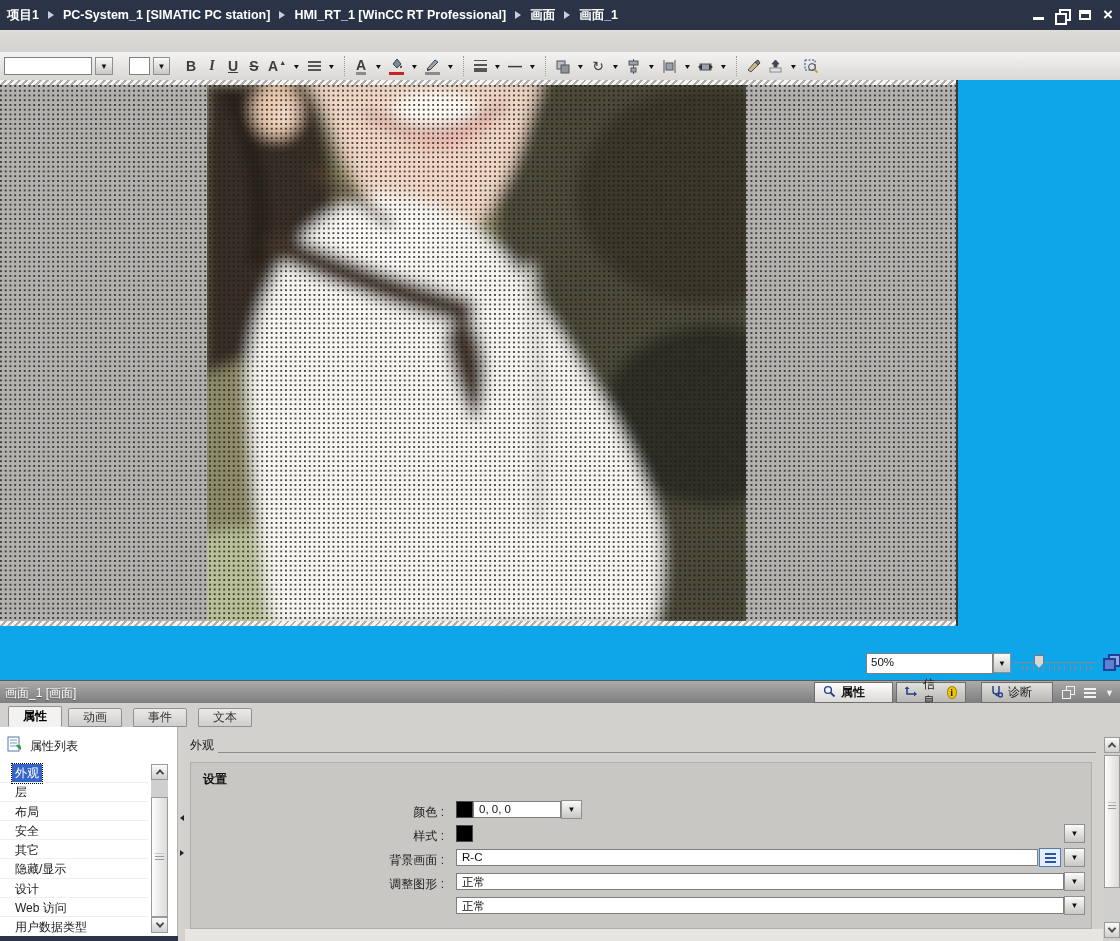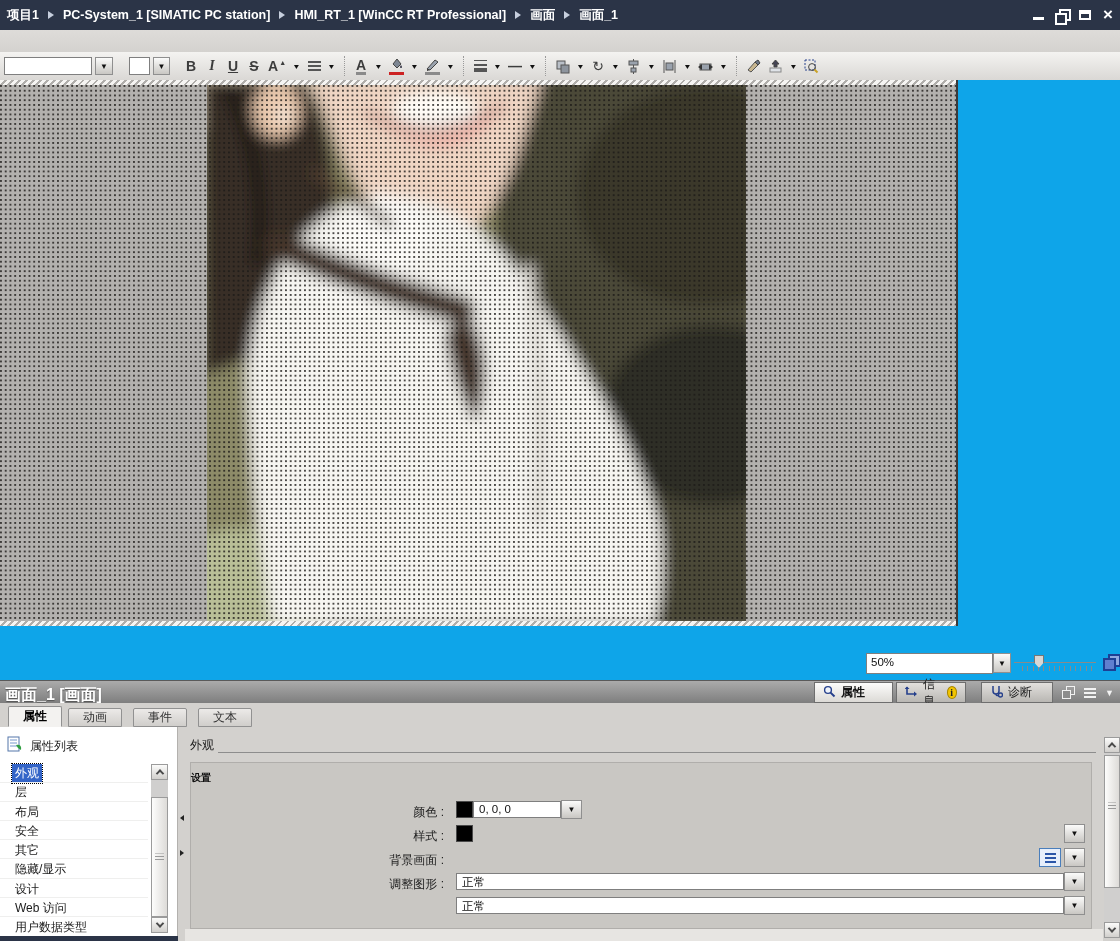--- a/index.html
+++ b/index.html
@@ -66,21 +66,21 @@
                background:repeating-linear-gradient(to right,#8a8a8a 0 1px,transparent 1px 5.3px); }
   .sld-thumb { left:1034px; top:655px; width:10px; height:13px; background:#d9d7d4; border:1px solid #777;
                clip-path:polygon(0 0,100% 0,100% 55%,50% 100%,0 55%); cursor:pointer; }
   .fiticon { left:1103px; top:654px; width:16px; height:16px; }
   .fiticon:before { content:""; position:absolute; left:5px; top:0; width:9px; height:9px; background:#8fa8e0; border:2px solid #1d3f94; }
   .fiticon:after  { content:""; position:absolute; left:0; top:4px; width:9px; height:9px; background:#5f7fd0; border:2px solid #1d3f94; }
 
   
   .ptitlebar { left:0; top:680px; width:1120px; height:23px; background:linear-gradient(#ababab,#7e7e7e);
                border-top:1px solid #5a5a5a; }
-  .ptitle { position:absolute; left:5px; top:4px; color:#fff; font-size:16px; font-weight:bold; text-shadow:0 1px 1px #555; }
+  .ptitle { position:absolute; left:5px; top:4px; color:#fff; font-size:12px; font-weight:normal; text-shadow:0 1px 1px #555; }
   .viewtab { position:absolute; top:1px; height:21px; display:flex; align-items:center; gap:5px;
              padding:0 8px; border:1px solid #6e6e6e; font-size:12px; cursor:pointer; }
   .viewtab.active { background:linear-gradient(#fcfcfb,#dcdad6); font-weight:bold; color:#111; }
   .viewtab.idle { background:linear-gradient(#e2e0dd,#b9b7b3); color:#222; }
   .icircle { width:13px; height:13px; border-radius:50%; background:#f2c500; border:1px solid #a88600;
              color:#222; font-size:10px; font-weight:bold; font-family:"Liberation Serif",serif;
              display:flex; align-items:center; justify-content:center; }
   .pt-icons { position:absolute; right:6px; top:5px; display:flex; gap:9px; align-items:center; }
   .ic-restore-w:before { content:""; position:absolute; left:4px; top:0; width:7px; height:7px; border:1.5px solid #f2f2f2; }
   .ic-restore-w:after { content:""; position:absolute; left:0; top:4px; width:7px; height:7px; border:1.5px solid #f2f2f2; background:#8d8d8d; }
@@ -111,21 +111,21 @@
   .grip { position:absolute; left:3px; right:3px; top:50%; height:7px; transform:translateY(-50%);
           background:repeating-linear-gradient(#9a9a9a 0 1px,transparent 1px 3px); }
 
   .splitarrow-l { width:0; height:0; border-right:4px solid #222; border-top:3px solid transparent; border-bottom:3px solid transparent; }
   .splitarrow-r { width:0; height:0; border-left:4px solid #222; border-top:3px solid transparent; border-bottom:3px solid transparent; }
 
   .secTitle { position:absolute; left:190px; top:10px; font-size:12px; color:#1a1a1a; }
   .hrule { position:absolute; top:25px; height:1px; background:#8d8d8d; }
   .groupbox { position:absolute; left:190px; top:35px; width:902px; height:167px; background:#c9c7c3;
               border:1px solid #b0aeab; }
-  .grouptitle { position:absolute; left:0; top:8px; font-size:10px; font-weight:bold; color:#111; }
+  .grouptitle { position:absolute; left:12px; top:8px; font-size:12px; font-weight:bold; color:#111; }
   .flabel { position:absolute; width:250px; text-align:right; font-size:12px; color:#222; }
   .ffield { position:absolute; height:17px; background:#fff; border:1px solid #7f7f7f; font-size:11.5px;
             color:#111; padding:1px 0 0 5px; white-space:nowrap; overflow:hidden; }
   .swatch { position:absolute; width:17px; height:17px; background:#000; border:1px solid #4a4a4a; }
   .browse { position:absolute; width:22px; height:19px; background:#e6eefb; border:1px solid #4a7ebb;
             display:flex; align-items:center; justify-content:center; cursor:pointer; }
   .bluelist { width:11px; height:10px; background:repeating-linear-gradient(#2a55a8 0 2px,transparent 2px 4px); }
   .belowbox { position:absolute; left:185px; top:202px; width:918px; height:12px; background:#e7e5e2; }
   .darkstrip { position:absolute; left:0; top:209px; width:178px; height:5px; background:#2b3447; }
 
@@ -478,20 +478,21 @@
       <div class="flabel" style="left:3px;top:41px">颜色 :</div>
       <div class="swatch" style="left:265px;top:38px"></div>
       <div class="ffield" style="left:282px;top:38px;width:88px">0, 0, 0</div>
       <div class="ddbtn" style="position:absolute;left:370px;top:37px;width:21px;height:19px"></div>
 
       <div class="flabel" style="left:3px;top:65px">样式 :</div>
       <div class="swatch" style="left:265px;top:62px"></div>
       <div class="ddbtn" style="position:absolute;left:873px;top:61px;width:21px;height:19px"></div>
 
       <div class="flabel" style="left:3px;top:89px">背景画面 :</div>
+      <div class="ffield" style="left:265px;top:86px;width:582px">R-C</div>
       <div class="browse" style="left:848px;top:85px">
           <div class="bluelist"></div>
         </div>
       <div class="ddbtn" style="position:absolute;left:873px;top:85px;width:21px;height:19px"></div>
 
       <div class="flabel" style="left:3px;top:113px">调整图形 :</div>
       <div class="ffield" style="left:265px;top:110px;width:608px">正常</div>
       <div class="ddbtn" style="position:absolute;left:873px;top:109px;width:21px;height:19px"></div>
 
       <div class="ffield" style="left:265px;top:134px;width:608px">正常</div>

